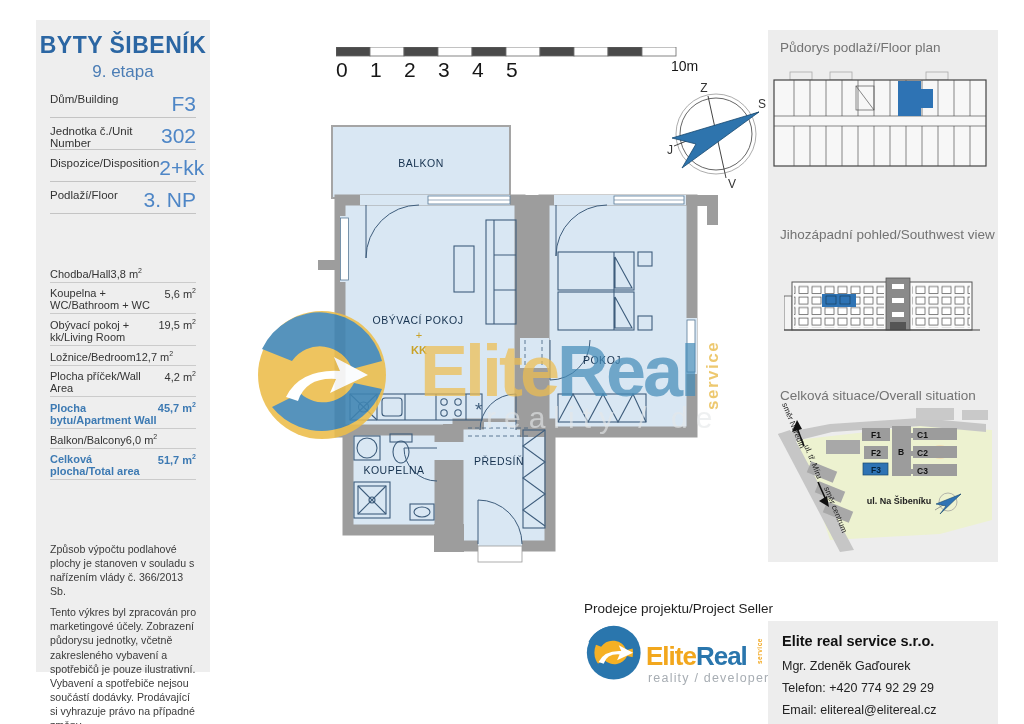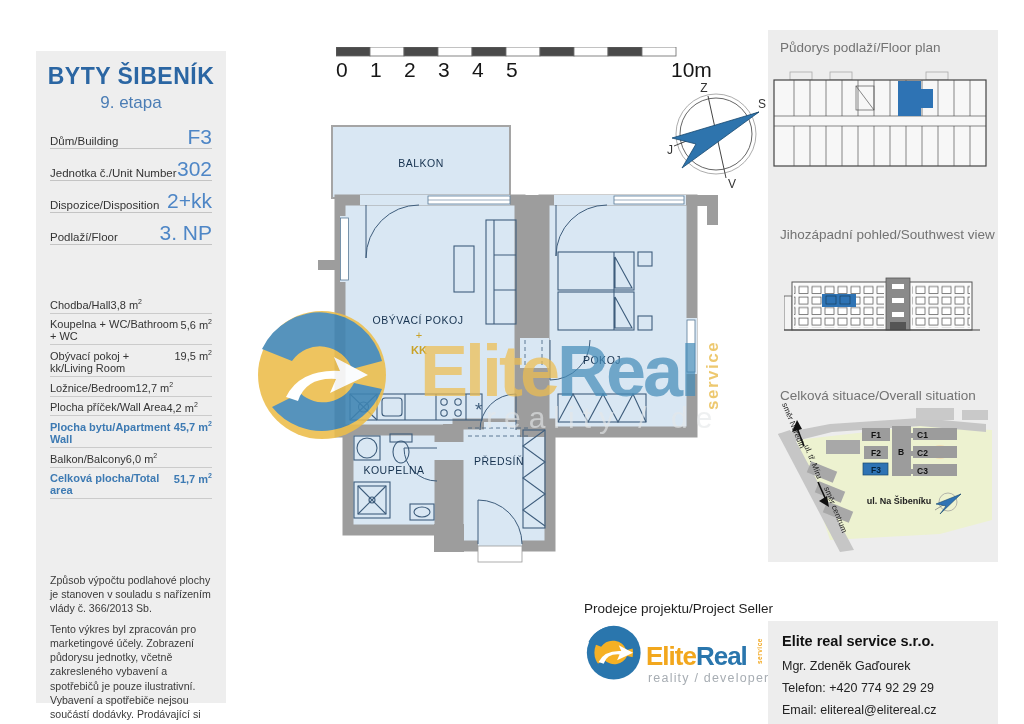--- a/index.html
+++ b/index.html
@@ -1,40 +1,40 @@
 <!DOCTYPE html>
 <html><head>
 <meta charset="utf-8">
 <style>
   html,body{margin:0;padding:0;}
   body{width:1024px;height:724px;position:relative;background:#ffffff;
        font-family:"Liberation Sans", sans-serif;overflow:hidden;color:#333;}
   
-  .left-panel{position:absolute;left:36px;top:51px;width:190px;height:652px;background:#eeeeee;}
+  .left-panel{position:absolute;left:36px;top:20px;width:174px;height:652px;background:#eeeeee;}
   .lp-title{position:absolute;top:12px;left:0;right:0;text-align:center;
             font-size:23px;font-weight:bold;color:#2b66a3;letter-spacing:.5px;}
   .lp-sub{position:absolute;top:42px;left:0;right:0;text-align:center;font-size:17px;color:#4b7db5;}
   .info-rows{position:absolute;top:66px;left:14px;right:14px;}
-  .info-row{display:flex;justify-content:space-between;align-items:flex-end;
+  .info-row{display:flex;justify-content:space-between;align-items:flex-start;
             border-bottom:1px solid #c4c4c4;padding:0 0 1px;margin-top:7px;height:23px;}
   .info-label{font-size:11.5px;color:#333;}
   .info-value{font-size:21px;color:#4e86c6;line-height:1;}
   .area-rows{position:absolute;top:243px;left:14px;right:14px;}
   .area-row{display:flex;justify-content:flex-start;align-items:baseline;
             border-bottom:1px solid #cbcbcb;padding:4px 0 2px;font-size:11px;color:#333;}
   .area-row sup{font-size:7px;}
   .area-row.highlight{color:#3d7ab3;font-weight:bold;}
   .legal{position:absolute;top:522px;left:14px;right:12px;font-size:10.6px;
          color:#3a3a3a;line-height:1.33;}
   .legal p{margin:0 0 7px;}
   
   #scalebar{position:absolute;left:336px;top:47px;}
   .scale-labels{position:absolute;left:336px;top:58px;display:flex;}
   .scale-labels span{width:34px;font-size:21px;color:#161616;}
-  .scale-end{position:absolute;left:671px;top:58px;font-size:21px;color:#161616;}
+  .scale-end{position:absolute;left:671px;top:58px;font-size:14px;color:#161616;}
   
   #compass{position:absolute;left:666px;top:80px;}
   #floorplan{position:absolute;left:318px;top:100px;}
   #watermark{position:absolute;left:248px;top:300px;pointer-events:none;}
   
   .right-panel{position:absolute;left:768px;top:30px;width:230px;height:532px;background:#ededed;}
   .rp-title{position:absolute;left:12px;font-size:13.5px;color:#737373;}
   #rp-title-plan{top:10px;}  #rp-title-elev{top:197px;}  #rp-title-sit{top:358px;}
   #miniplan{position:absolute;left:4px;top:40px;}
   #elevation{position:absolute;left:16px;top:244px;}

